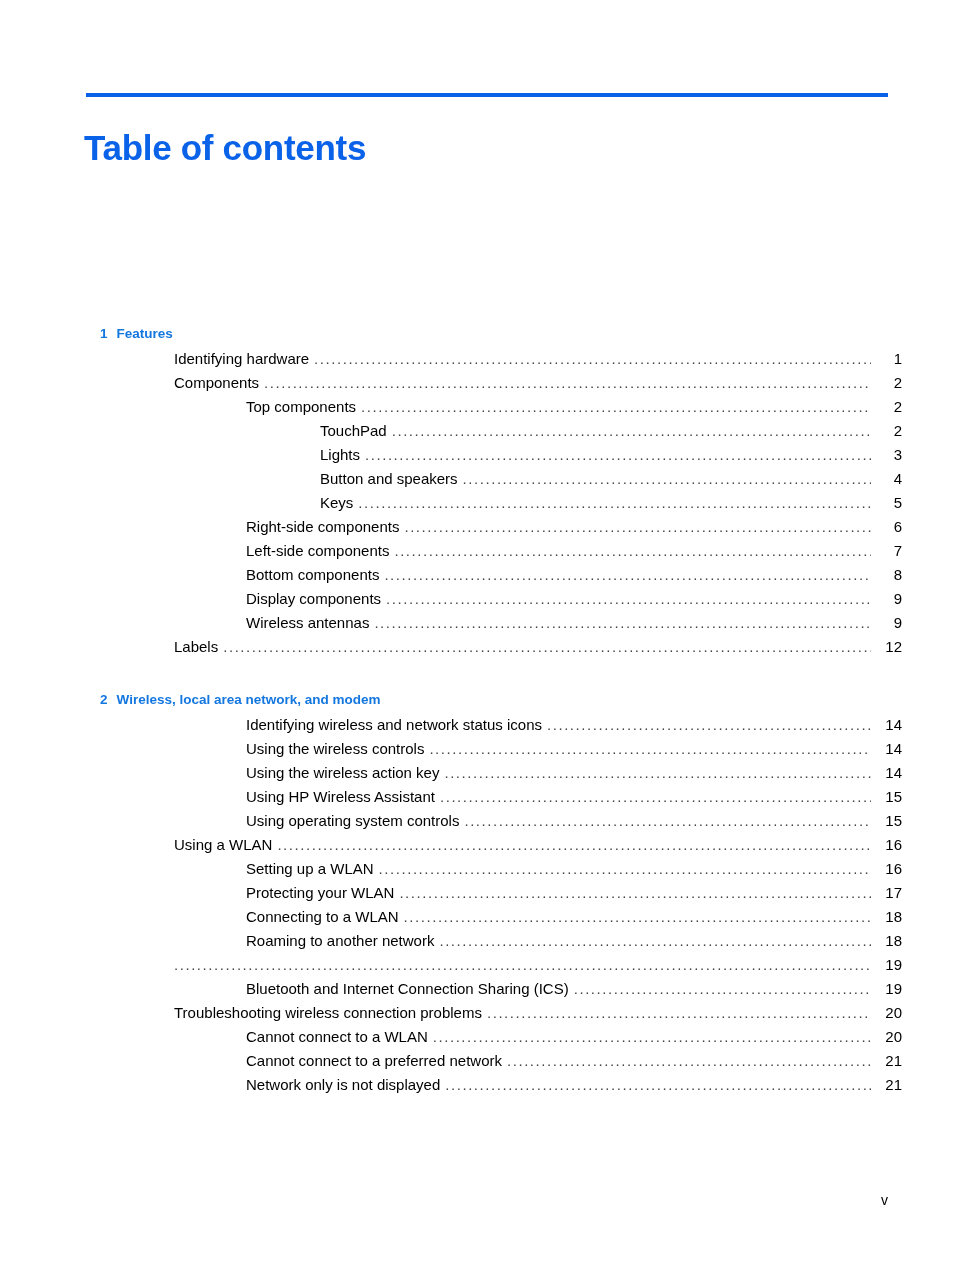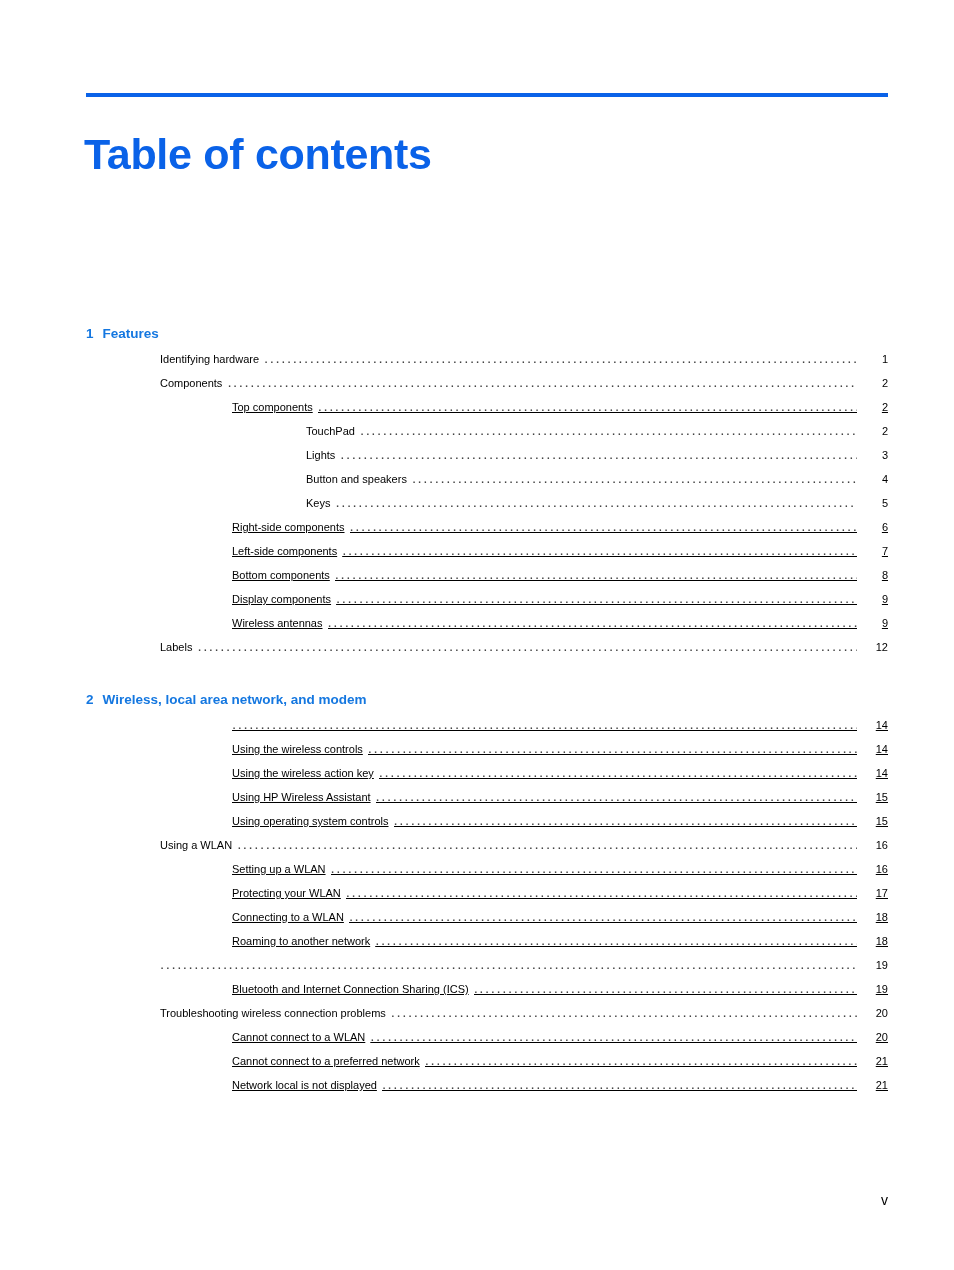--- a/index.html
+++ b/index.html
@@ -24,30 +24,30 @@
     left: 86px;
     top: 93px;
     width: 802px;
     height: 4px;
     background: #0a62e8;
   }
   .page-title {
     position: absolute;
     left: 84px;
     top: 103px;
-    font-size: 43px;
+    font-size: 35px;
     font-weight: bold;
     color: #0a62e8;
     letter-spacing: -0.3px;
     line-height: 44px;
     white-space: nowrap;
   }
   .toc {
     position: absolute;
-    left: 86px;
+    left: 100px;
     top: 322px;
     width: 802px;
   }
   .chapter {
     margin-bottom: 0;
   }
   .chapter + .chapter {
     margin-top: 29px;
   }
   .chapter-head {
@@ -57,21 +57,21 @@
     line-height: 24px;
     white-space: nowrap;
     margin-bottom: 1px;
   }
   .chapter-head .num {
     margin-right: 9px;
   }
   .entry {
     display: flex;
     align-items: baseline;
-    font-size: 11px;
+    font-size: 15px;
     line-height: 24px;
     color: #000000;
     white-space: nowrap;
   }
   .entry .label {
     flex: 0 0 auto;
     padding-right: 5px;
   }
   .entry .leader {
     flex: 1 1 auto;
@@ -89,21 +89,21 @@
     content: "............................................................................................................................................................";
   }
   .entry .pagenum {
     flex: 0 0 auto;
     width: 26px;
     text-align: right;
     padding-left: 5px;
     color: #000;
   }
   .lvl1 { padding-left: 74px; }
-  .lvl2 { padding-left: 146px; text-decoration: underline; }
+  .lvl2 { padding-left: 146px; }
   .lvl3 { padding-left: 220px; }
 
   .folio {
     position: absolute;
     left: 0;
     top: 1192px;
     width: 888px;
     text-align: right;
     font-size: 14px;
     color: #000;
@@ -183,20 +183,21 @@
         </div>
         <div class="entry lvl1">
           <span class="label">Labels</span>
           <span class="leader"></span>
           <span class="pagenum">12</span>
         </div>
       </div>
       <div class="chapter">
         <div class="chapter-head"><span class="num">2</span><span>Wireless, local area network, and modem</span></div>
         <div class="entry lvl2">
+          <span class="label">Identifying wireless and network status icons</span>
           <span class="leader"></span>
           <span class="pagenum">14</span>
         </div>
         <div class="entry lvl2">
           <span class="label">Using the wireless controls</span>
           <span class="leader"></span>
           <span class="pagenum">14</span>
         </div>
         <div class="entry lvl2">
           <span class="label">Using the wireless action key</span>
@@ -256,21 +257,21 @@
           <span class="label">Cannot connect to a WLAN</span>
           <span class="leader"></span>
           <span class="pagenum">20</span>
         </div>
         <div class="entry lvl2">
           <span class="label">Cannot connect to a preferred network</span>
           <span class="leader"></span>
           <span class="pagenum">21</span>
         </div>
         <div class="entry lvl2">
-          <span class="label">Network local is not displayed</span>
+          <span class="label">Network only is not displayed</span>
           <span class="leader"></span>
           <span class="pagenum">21</span>
         </div>
       </div>
     </div>
 
   <div class="folio">v</div>
 
 </div>
 

